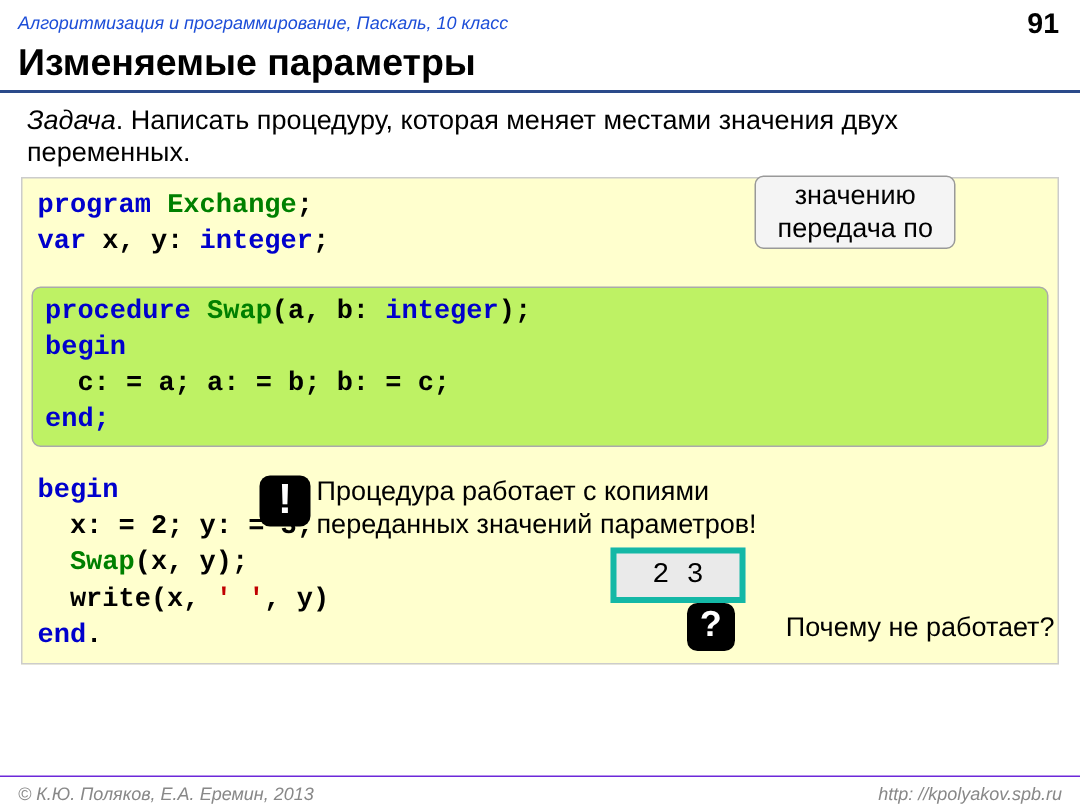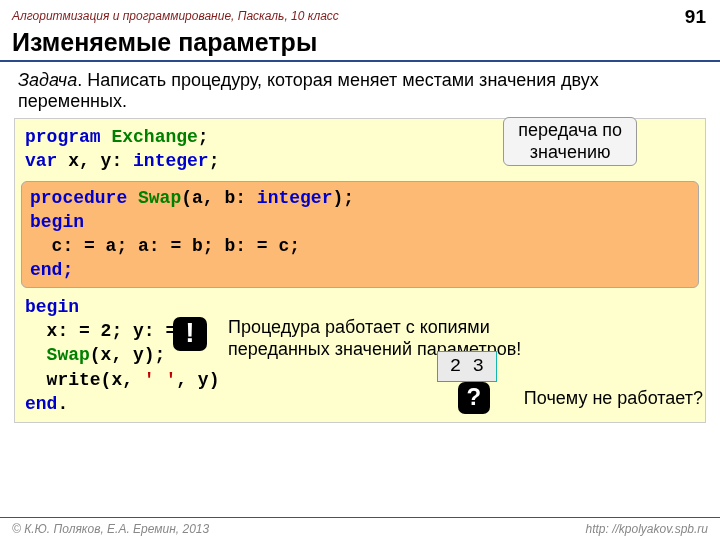--- a/index.html
+++ b/index.html
@@ -1,54 +1,54 @@
 <!DOCTYPE html>
 <html><head>
 <meta charset="utf-8">
 <style>
   * { margin: 0; padding: 0; box-sizing: border-box; }
   body { width: 720px; height: 540px; background: #fff; font-family: Arial, sans-serif; position: relative; overflow: hidden; }
   .header { padding: 6px 12px 2px; }
-  .breadcrumb { color: #7f1d1d; font-size: 12px; font-style: italic; }
+  .breadcrumb { color: #1d4ed8; font-size: 12px; font-style: italic; }
   .page-num { position: absolute; top: 6px; right: 14px; font-size: 19px; font-weight: bold; }
   .title { font-size: 25px; font-weight: bold; padding: 2px 12px 3px; border-bottom: 2px solid #2a4a8a; }
   .task { padding: 8px 18px 4px; font-size: 18px; }
   .task-label { font-style: italic; margin-top: 20px; }
   .code-area { margin: 2px 14px 0; background: #ffffce; border: 1px solid #ccc; padding: 6px 10px; font-family: "Courier New", monospace; font-size: 18px; font-weight: bold; position: relative; line-height: 1.35; }
   .kw-blue { color: #0000cc; }
   .kw-green { color: #008000; }
-  .proc-box { background: #fdba74; border: 1px solid #aaa; border-radius: 6px; padding: 4px 8px; margin: 7px -4px; }
+  .proc-box { background: #bef264; border: 1px solid #aaa; border-radius: 6px; padding: 4px 8px; margin: 17px -4px; }
   .str-red { color: #c00000; }
   .callout-pass { position: absolute; top: -2px; right: 68px; background: #f4f4f4; border: 1px solid #999; border-radius: 6px; padding: 2px 14px; font-family: Arial; font-weight: normal; font-size: 18px; text-align: center; line-height: 1.2; }
   .callout-warn { position: absolute; top: 198px; left: 158px; display: flex; align-items: flex-start; }
   .warn-icon { width: 34px; height: 34px; background: #000; border-radius: 7px; color: #fff; font-size: 28px; font-weight: bold; text-align: center; line-height: 32px; font-family: Arial; flex-shrink: 0; }
-  .warn-text { font-family: Arial; font-weight: normal; font-size: 18px; padding-left: 21px; line-height: 1.2; }
-  .output-box { position: absolute; bottom: 40px; right: 208px; background: #eaeaea; border: 1px solid #14b8a6; padding: 2px 12px; font-family: "Courier New", monospace; font-size: 19px; font-weight: normal; }
+  .warn-text { font-family: Arial; font-weight: normal; font-size: 18px; padding-left: 4px; line-height: 1.2; }
+  .output-box { position: absolute; bottom: 40px; right: 208px; background: #eaeaea; border: 4px solid #14b8a6; padding: 2px 24px; font-family: "Courier New", monospace; font-size: 19px; font-weight: normal; }
   .callout-q { position: absolute; bottom: 8px; right: 2px; display: flex; align-items: center; }
   .q-icon { width: 32px; height: 32px; background: #000; border-radius: 7px; color: #fff; font-size: 24px; font-weight: bold; text-align: center; line-height: 30px; font-family: Arial; }
   .q-text { font-family: Arial; font-weight: normal; font-size: 18px; padding-left: 6px; margin-left: 28px; }
   .footer { position: absolute; bottom: 0; left: 0; right: 0; border-top: 1px solid #6d28d9; padding: 4px 12px; display: flex; justify-content: space-between; color: #888; font-size: 12px; font-style: italic; }
 </style>
 </head>
 <body>
 
 <div class="header">
   <span class="breadcrumb">Алгоритмизация и программирование, Паскаль, 10 класс</span>
 </div>
 <div class="page-num">91</div>
 <div class="title">Изменяемые параметры</div>
 
 <div class="task">
   <span class="task-label">Задача</span><span>. Написать процедуру, которая меняет местами значения двух переменных.</span>
 </div>
 
 <div class="code-area">
   <div class="callout-pass">
+    <div>значению</div>
     <div>передача по</div>
-    <div>значению</div>
   </div>
   <div><span class="kw-blue">program</span><span class="kw-green"> Exchange</span><span>;</span></div>
   <div><span class="kw-blue">var</span><span> x, y: </span><span class="kw-blue">integer</span><span>;</span></div>
   <div class="proc-box">
     <div><span class="kw-blue">procedure</span><span class="kw-green"> Swap</span><span>(a, b: </span><span class="kw-blue">integer</span><span>);</span></div>
     <div class="kw-blue">begin</div>
     <div style="white-space:pre">  c: = a; a: = b; b: = c;</div>
     <div class="kw-blue">end;</div>
   </div>
   <div class="kw-blue">begin</div>

